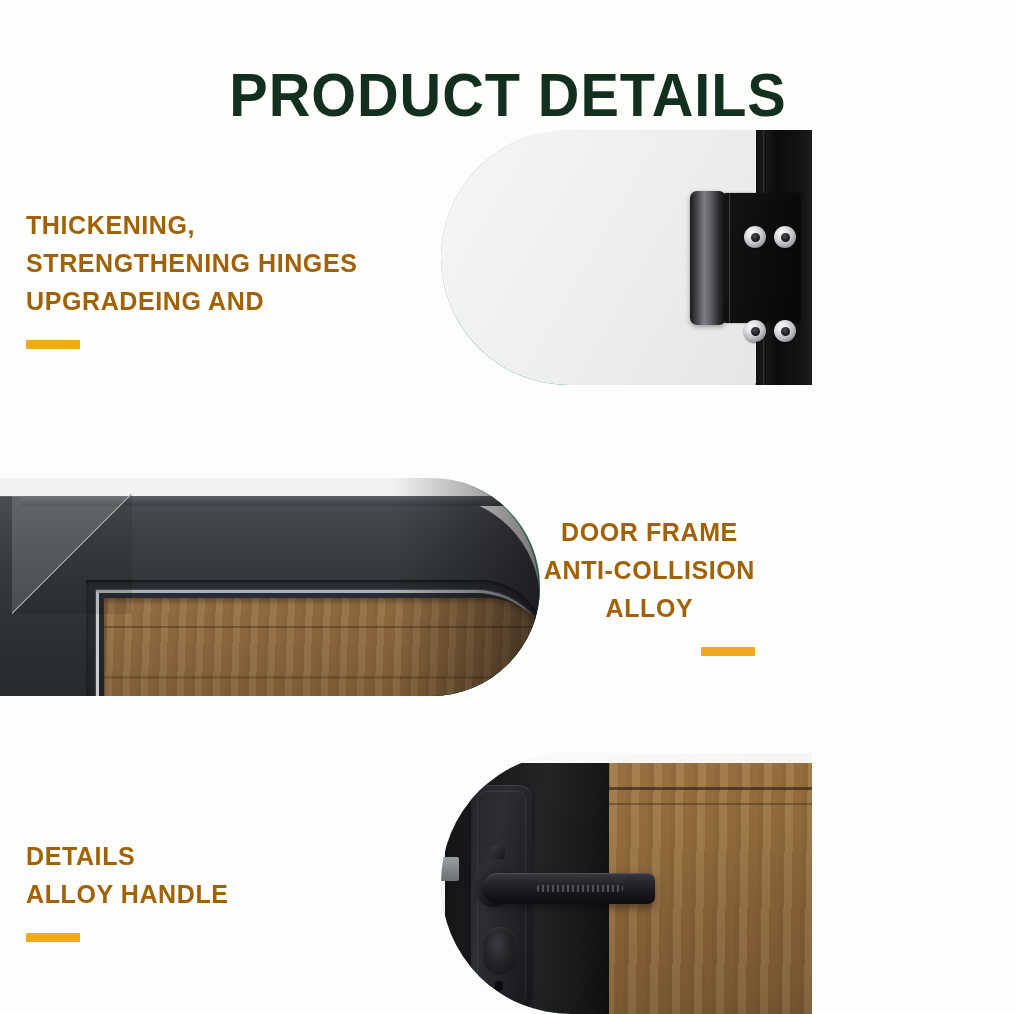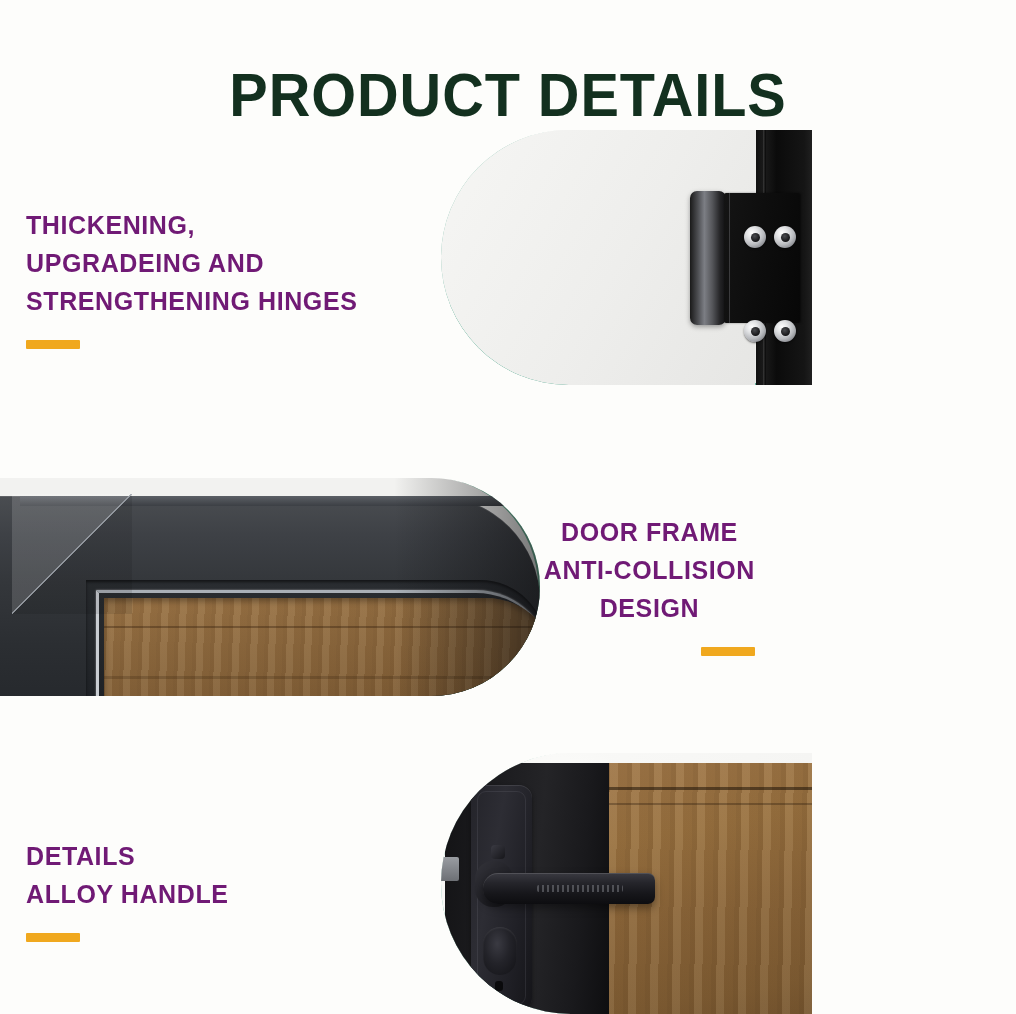--- a/index.html
+++ b/index.html
@@ -42,21 +42,21 @@
   }
 
   
   .caption {
     position: absolute;
     font-family: "Liberation Sans", sans-serif;
     font-size: 25px;
     line-height: 38px;
     font-weight: 600;
     letter-spacing: 0.6px;
-    color: #701a75;
+    color: #a16207;
     white-space: nowrap;
   }
   .caption .cap-line { display: block; }
   .bar {
     height: 9px;
     width: 54px;
     background: #f0a81e;
     border-radius: 1px;
     margin-top: 20px;
   }
@@ -391,29 +391,29 @@
         <div class="lever-base"></div>
         <div class="lever">
           <div class="lever-grip"></div>
         </div>
       </div>
     </div>
   </div>
 
   <div class="caption left" id="caption-hinges">
     <span class="cap-line">THICKENING,</span>
+    <span class="cap-line">STRENGTHENING HINGES</span>
     <span class="cap-line">UPGRADEING AND</span>
-    <span class="cap-line">STRENGTHENING HINGES</span>
     <div class="bar"></div>
   </div>
 
   <div class="caption right" id="caption-frame">
     <span class="cap-line">DOOR FRAME</span>
     <span class="cap-line">ANTI-COLLISION</span>
-    <span class="cap-line">DESIGN</span>
+    <span class="cap-line">ALLOY</span>
     <div class="bar"></div>
   </div>
 
   <div class="caption left" id="caption-handle">
     <span class="cap-line">DETAILS</span>
     <span class="cap-line">ALLOY HANDLE</span>
     <div class="bar"></div>
   </div>
 
 </div>

